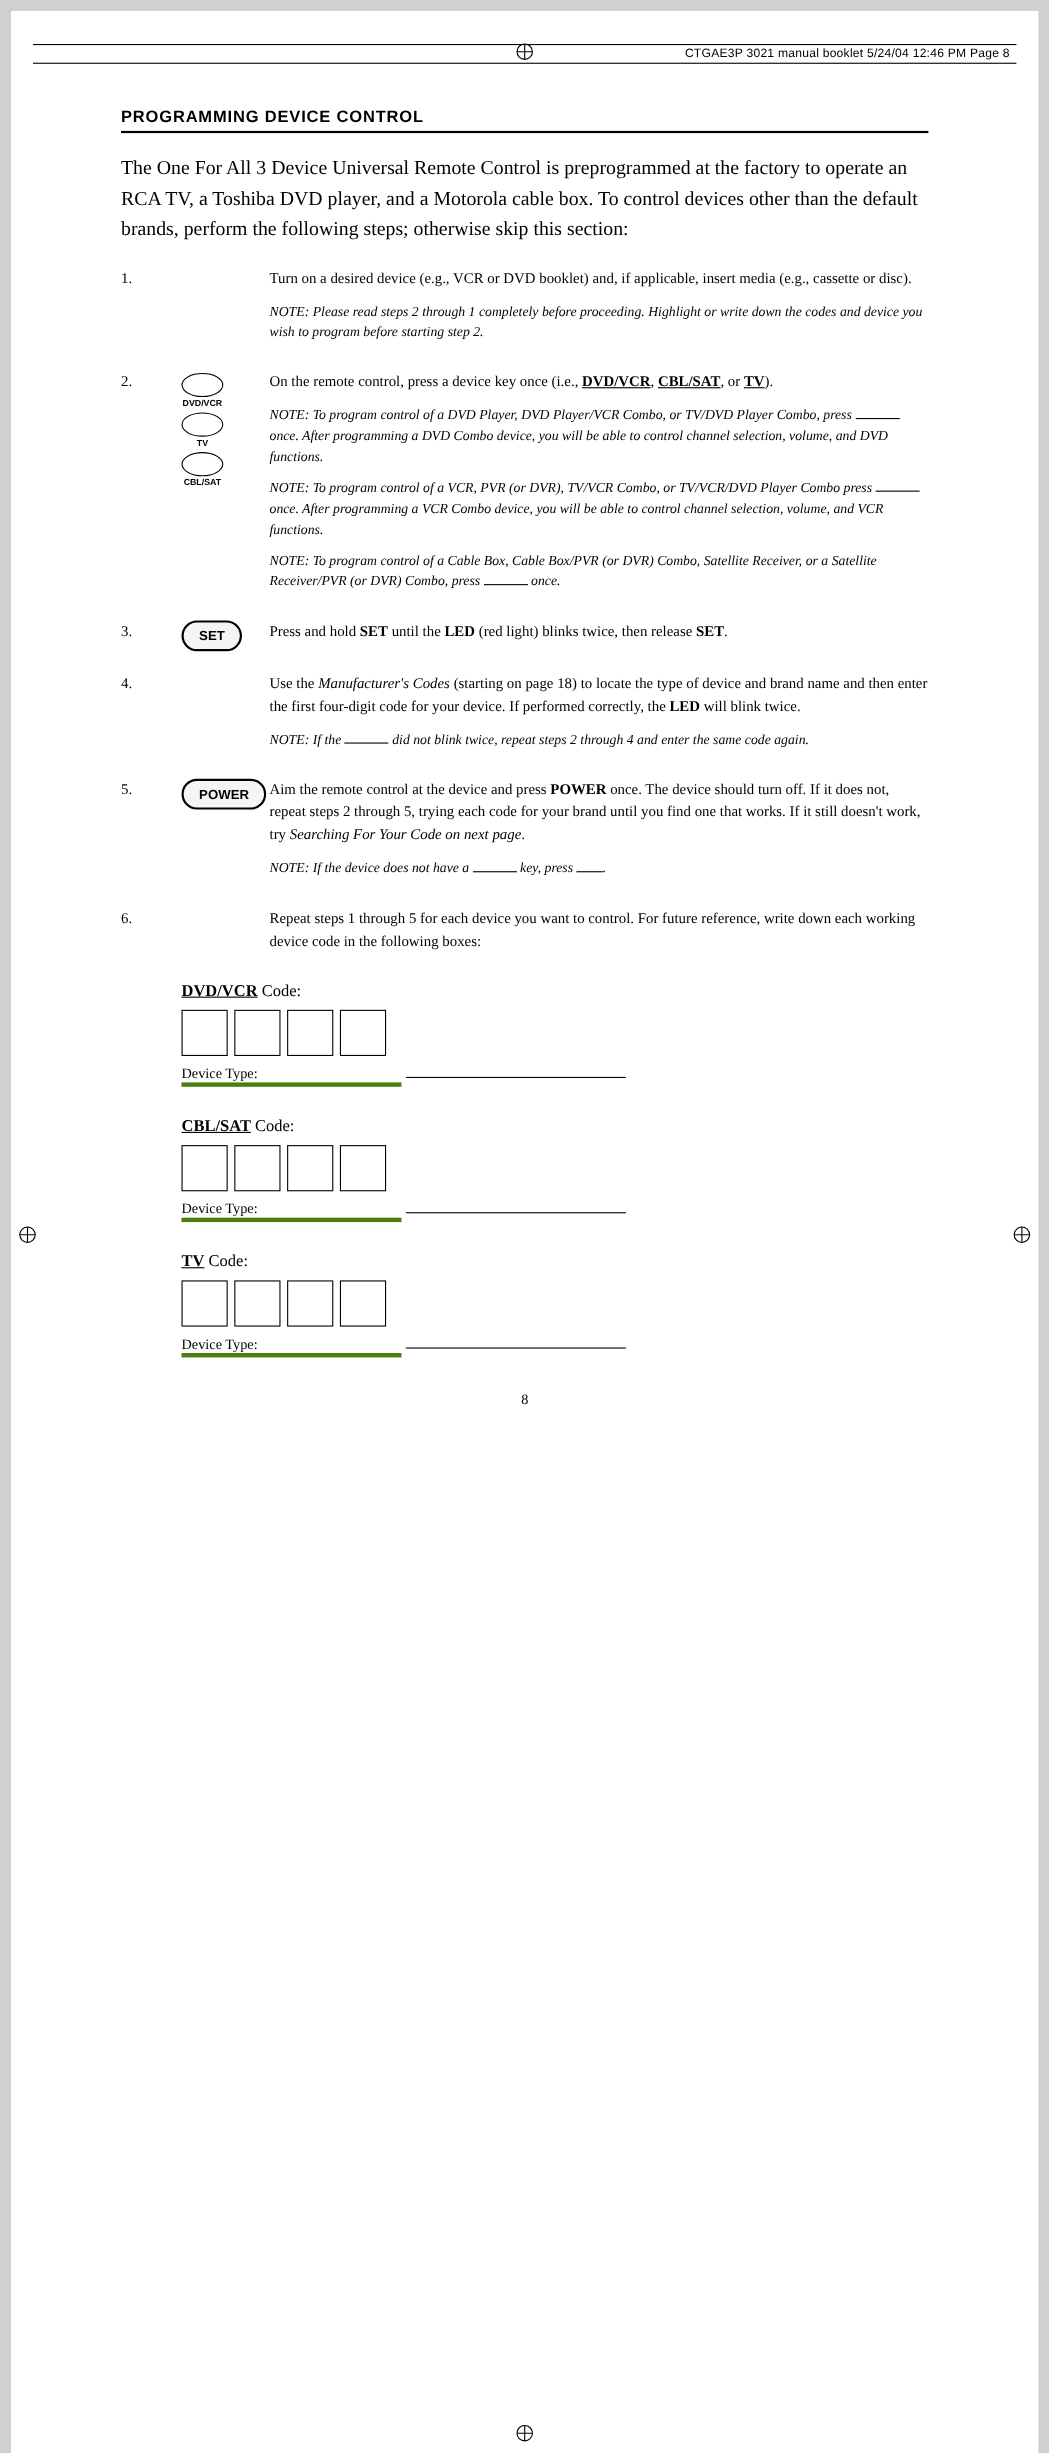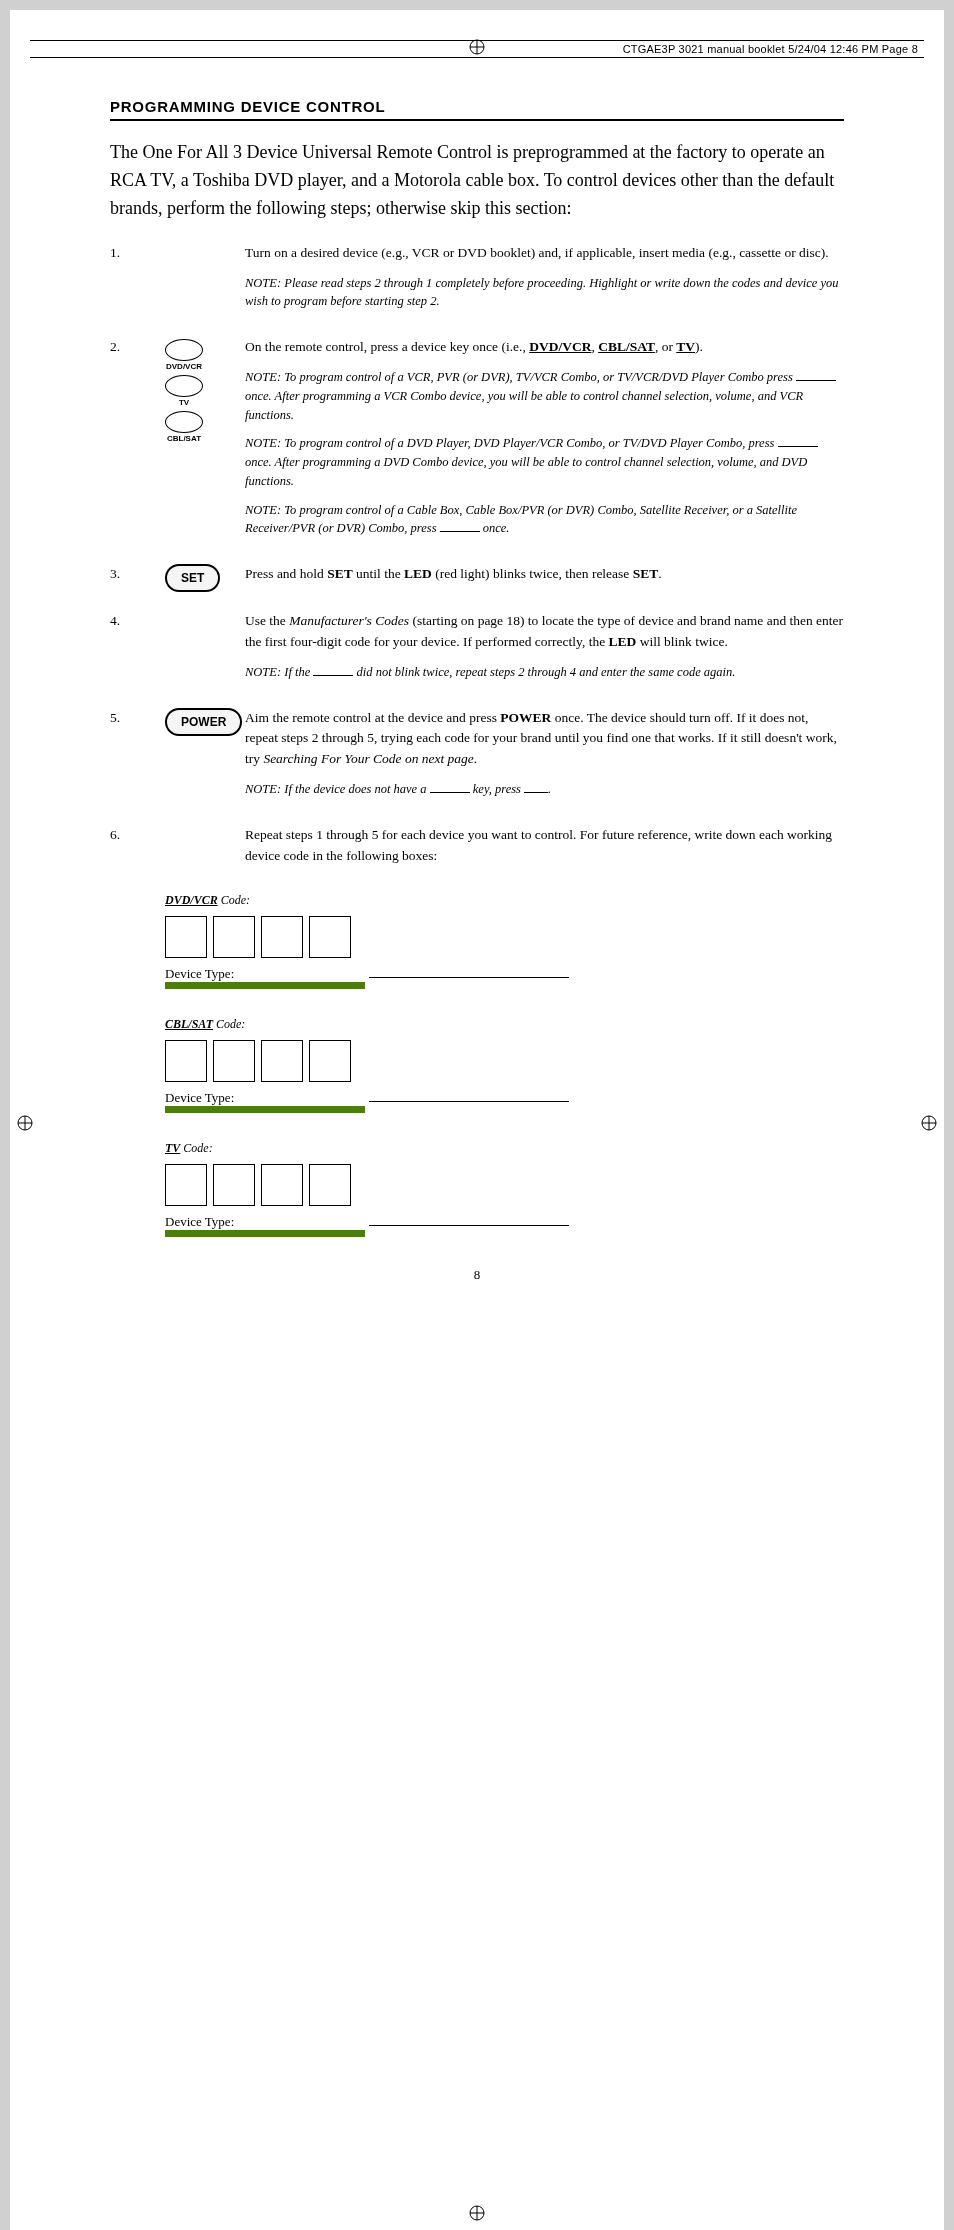--- a/index.html
+++ b/index.html
@@ -159,24 +159,23 @@
       text-align: center;
       margin-top: 1px;
     }
 
     
     .code-section {
       margin-bottom: 28px;
     }
 
     .code-label {
-      font-size: 12px;
+      font-size: 15px;
       font-family: Georgia, serif;
       margin-bottom: 8px;
-      font-style: italic;
     }
 
     .code-boxes {
       display: flex;
       gap: 6px;
       margin-bottom: 8px;
     }
 
     .code-box {
       width: 42px;
@@ -186,21 +185,21 @@
     }
 
     .device-type-line {
       font-size: 13px;
       font-family: Georgia, serif;
     }
 
     .device-type-line span {
       display: inline-block;
       width: 200px;
-      border-bottom: 7px solid #4d7c0f;
+      border-bottom: 4px solid #4d7c0f;
     }
 
     
     .page-number {
       text-align: center;
       font-size: 13px;
       font-family: Georgia, serif;
       margin-top: 30px;
     }
 
@@ -257,22 +256,22 @@
             <div class="dev-label">TV</div>
           </div>
           <div class="dev-btn">
             <div class="dev-oval"></div>
             <div class="dev-label">CBL/SAT</div>
           </div>
         </div>
       </div>
       <div class="step-content">
         <p>On the remote control, press a device key once (i.e., <span class="underline-bold">DVD/VCR</span>, <span class="underline-bold">CBL/SAT</span>, or <span class="underline-bold">TV</span>).</p>
+        <p class="note">NOTE: To program control of a DVD Player, DVD Player/VCR Combo, or TV/DVD Player Combo, press <span style="display:inline-block;width:40px;border-bottom:1px solid #000;"></span> once. After programming a DVD Combo device, you will be able to control channel selection, volume, and DVD functions.</p>
         <p class="note">NOTE: To program control of a VCR, PVR (or DVR), TV/VCR Combo, or TV/VCR/DVD Player Combo press <span style="display:inline-block;width:40px;border-bottom:1px solid #000;"></span> once. After programming a VCR Combo device, you will be able to control channel selection, volume, and VCR functions.</p>
-        <p class="note">NOTE: To program control of a DVD Player, DVD Player/VCR Combo, or TV/DVD Player Combo, press <span style="display:inline-block;width:40px;border-bottom:1px solid #000;"></span> once. After programming a DVD Combo device, you will be able to control channel selection, volume, and DVD functions.</p>
         <p class="note">NOTE: To program control of a Cable Box, Cable Box/PVR (or DVR) Combo, Satellite Receiver, or a Satellite Receiver/PVR (or DVR) Combo, press <span style="display:inline-block;width:40px;border-bottom:1px solid #000;"></span> once.</p>
       </div>
     </div>
 
     <div class="step-row">
       <div class="step-left">
         <span class="step-number">3.</span>
         <div class="btn-set">SET</div>
       </div>
       <div class="step-content">

